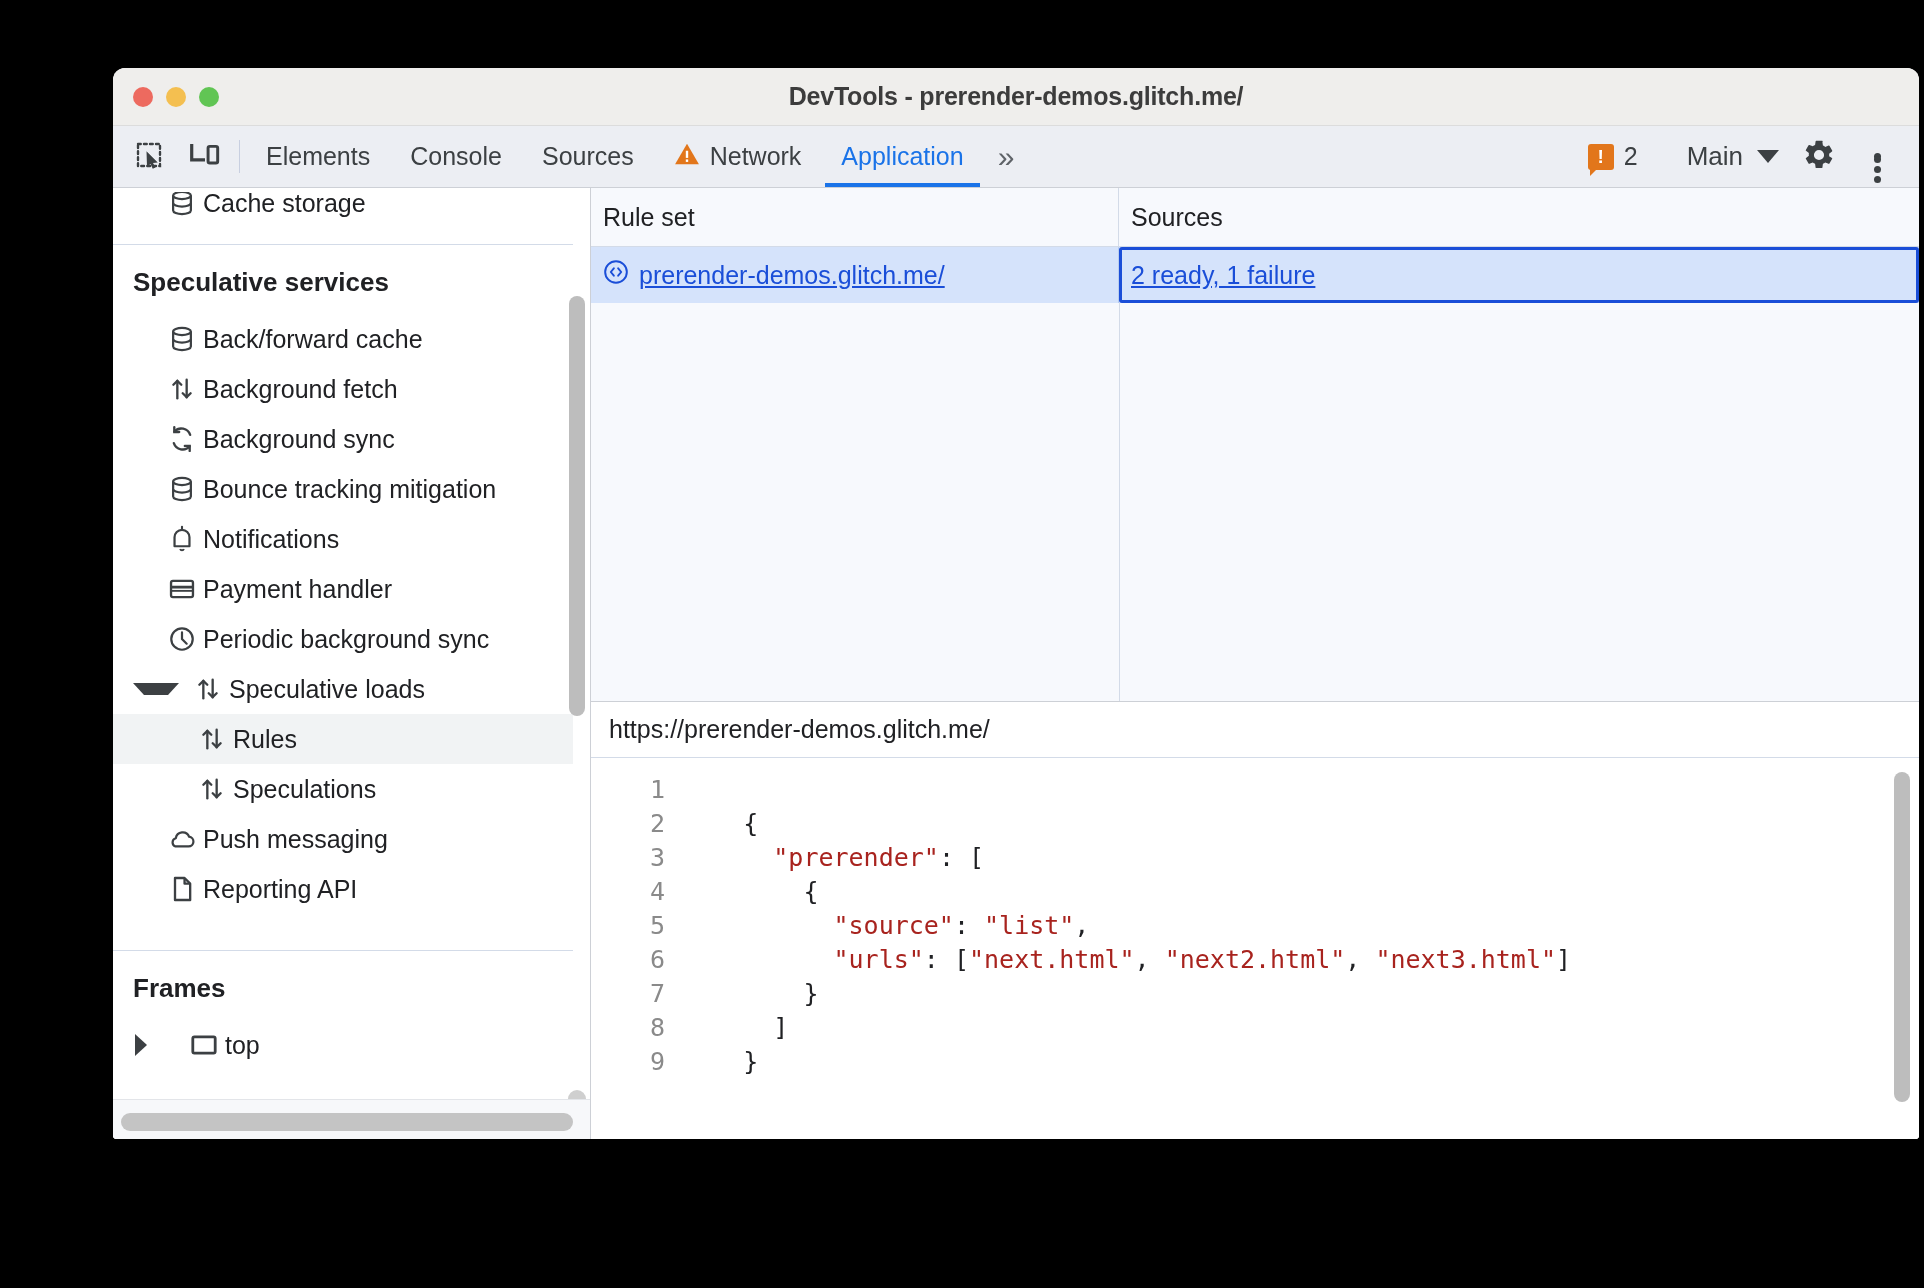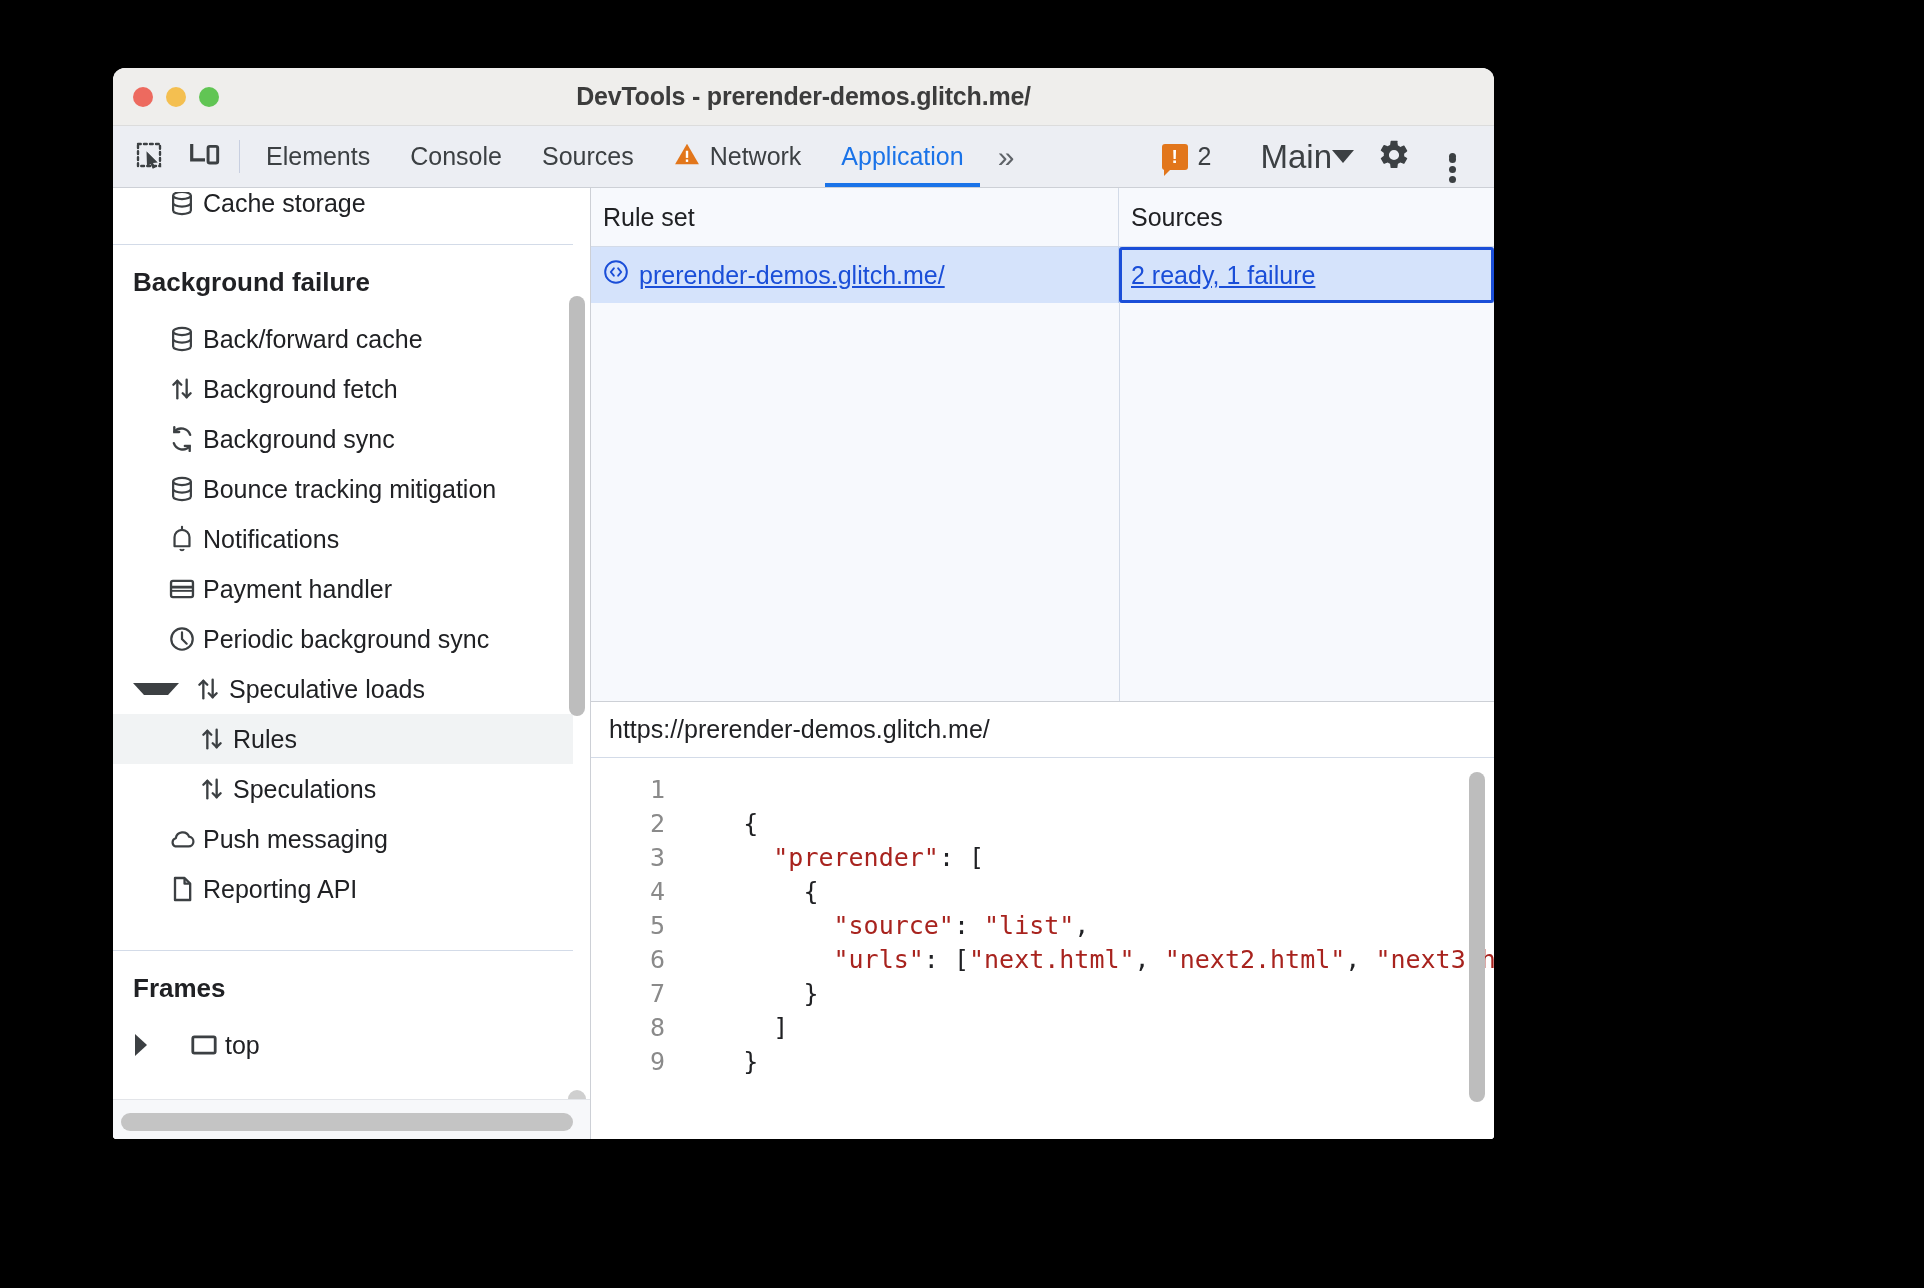--- a/index.html
+++ b/index.html
@@ -17,21 +17,21 @@
     width: 1924px;
     height: 1288px;
     background: #000000;
   }
 
   
   #window {
     position: absolute;
     left: 113px;
     top: 68px;
-    width: 1381px;
+    width: 1806px;
     height: 1071px;
     background: #ffffff;
     border-radius: 12px 12px 4px 4px;
     overflow: hidden;
     box-shadow: 0 4px 22px rgba(0,0,0,0.35);
   }
 
   
   #titlebar {
     position: relative;
@@ -146,21 +146,22 @@
   .warn-square::after {
     content: "";
     position: absolute;
     left: 2px; bottom: -6px;
     border-left: 7px solid #e2761b;
     border-bottom: 7px solid transparent;
   }
   .main-select {
     display: flex;
     align-items: center;
-    font-size: 33px;
+    gap: 14px;
+    font-size: 26px;
     color: #3c4043;
     padding: 0 10px 0 18px;
   }
   .caret-down {
     width: 0; height: 0;
     border-left: 11px solid transparent;
     border-right: 11px solid transparent;
     border-top: 13px solid #3c4043;
   }
   .gear-btn, .dots-btn {
@@ -522,21 +523,21 @@
                   <path d="M4.4 5.6v12.8c0 1.7 3.4 3.1 7.6 3.1s7.6-1.4 7.6-3.1V5.6" fill="none" stroke="#3c4043" stroke-width="1.9"></path>
                   <path d="M4.4 12c0 1.7 3.4 3.1 7.6 3.1s7.6-1.4 7.6-3.1" fill="none" stroke="#3c4043" stroke-width="1.9"></path>
                 </svg>
               </span>
               <span>Cache storage</span>
             </div>
           </div>
 
           <div class="side-section-divider"></div>
 
-          <div class="side-header">Background failure</div>
+          <div class="side-header">Speculative services</div>
 
           <div class="side-item indent1">
             <span class="icon">
               <svg width="28" height="28" viewBox="0 0 24 24">
                 <ellipse cx="12" cy="5.6" rx="7.6" ry="3.1" fill="none" stroke="#3c4043" stroke-width="1.9"></ellipse>
                 <path d="M4.4 5.6v12.8c0 1.7 3.4 3.1 7.6 3.1s7.6-1.4 7.6-3.1V5.6" fill="none" stroke="#3c4043" stroke-width="1.9"></path>
                 <path d="M4.4 12c0 1.7 3.4 3.1 7.6 3.1s7.6-1.4 7.6-3.1" fill="none" stroke="#3c4043" stroke-width="1.9"></path>
               </svg>
             </span>
             <span>Back/forward cache</span>

